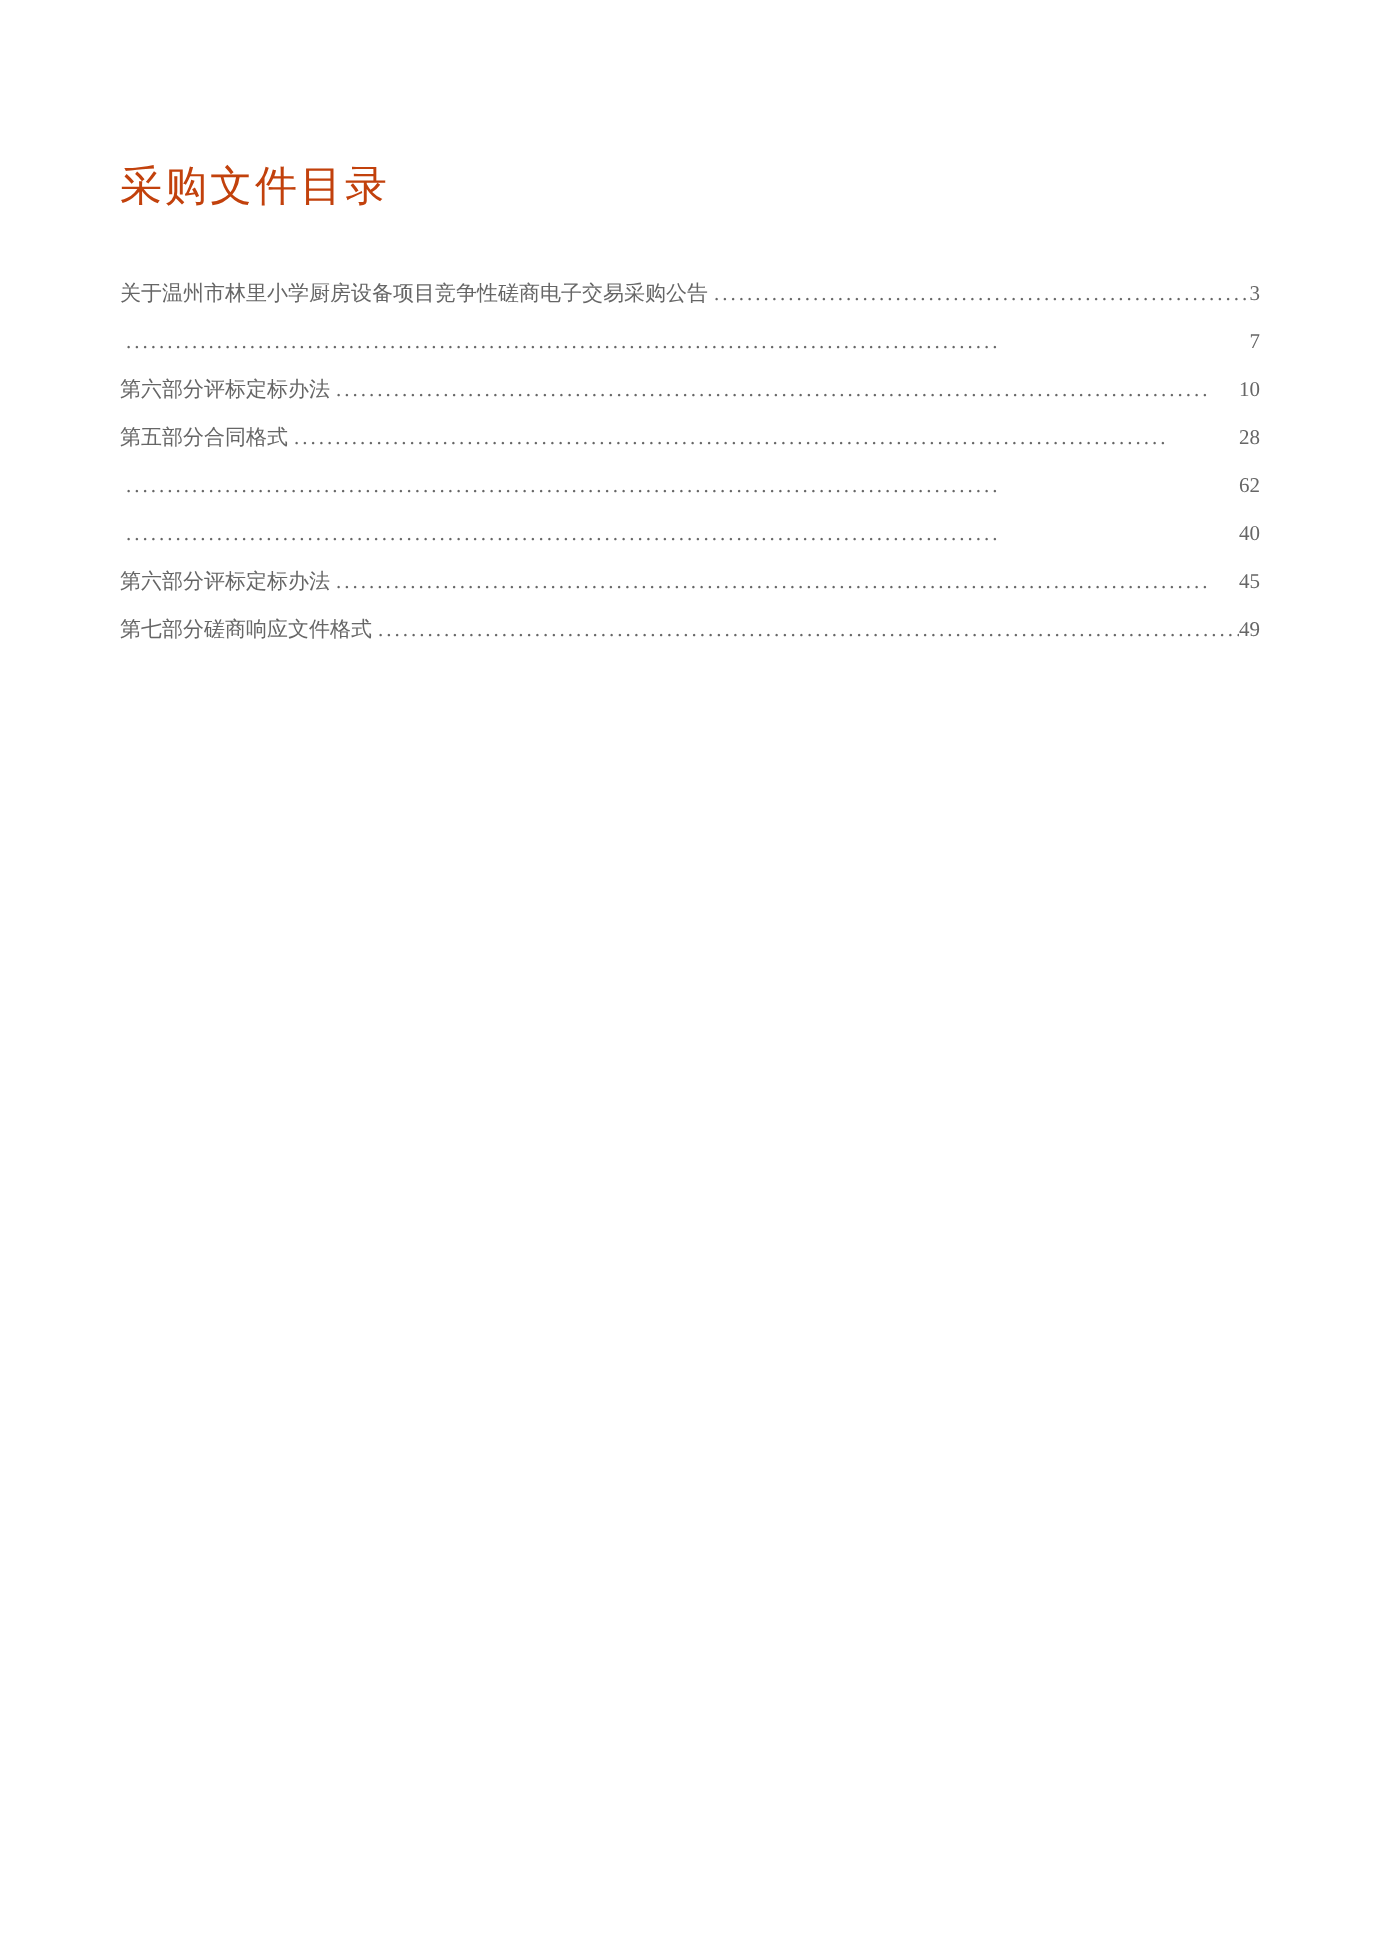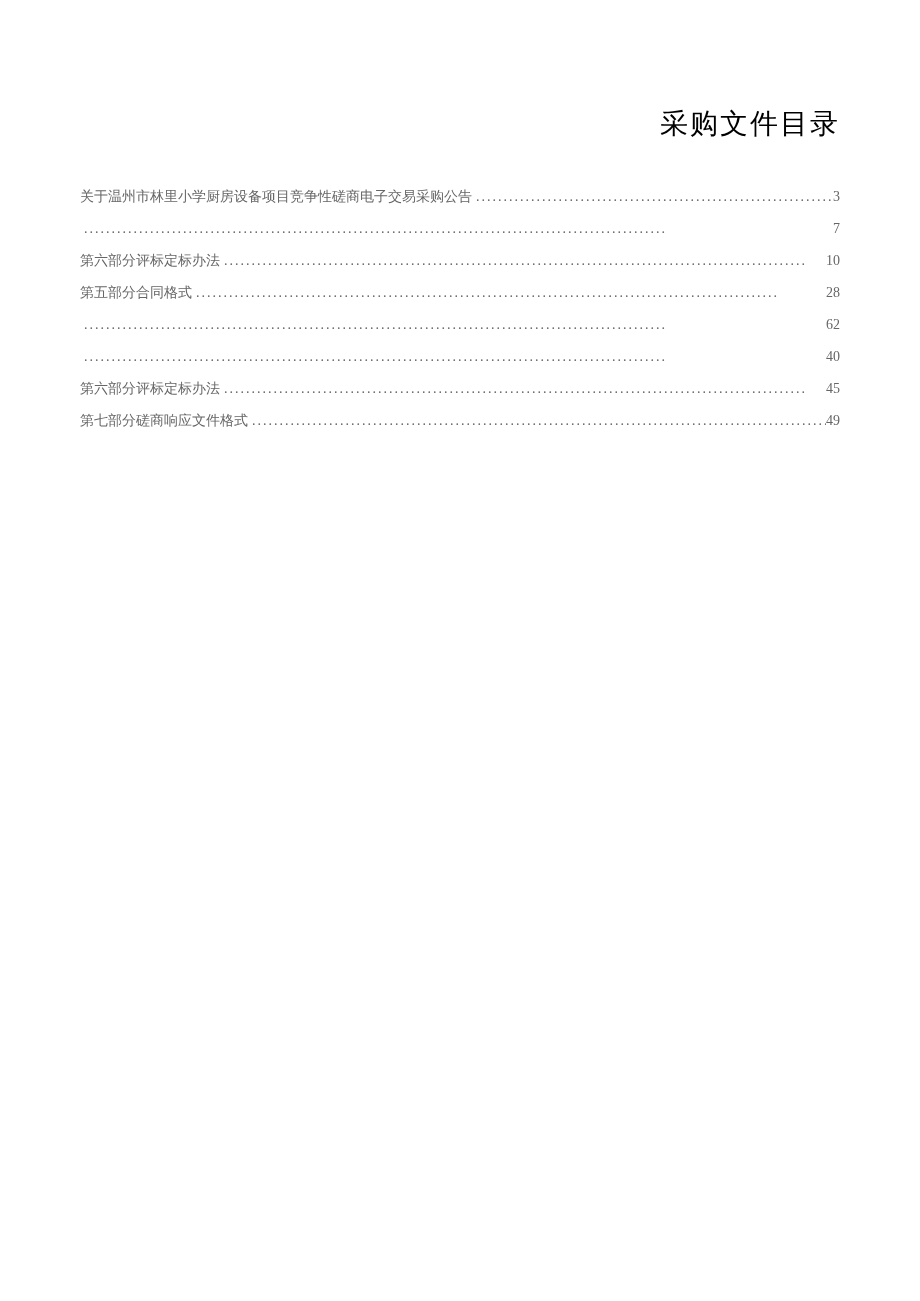--- a/index.html
+++ b/index.html
@@ -9,23 +9,23 @@
     }
     body {
       width: 920px;
       height: 1301px;
       background: #ffffff;
       font-family: "SimSun", "宋体", serif;
       color: #666666;
       padding: 105px 80px 0 80px;
     }
     .page-title {
-      text-align: right;
+      text-align: left;
       font-size: 28px;
-      color: #000000;
+      color: #c2410c;
       font-weight: normal;
       margin-bottom: 40px;
       letter-spacing: 2px;
     }
     .toc-list {
       list-style: none;
     }
     .toc-item {
       display: flex;
       align-items: baseline;

